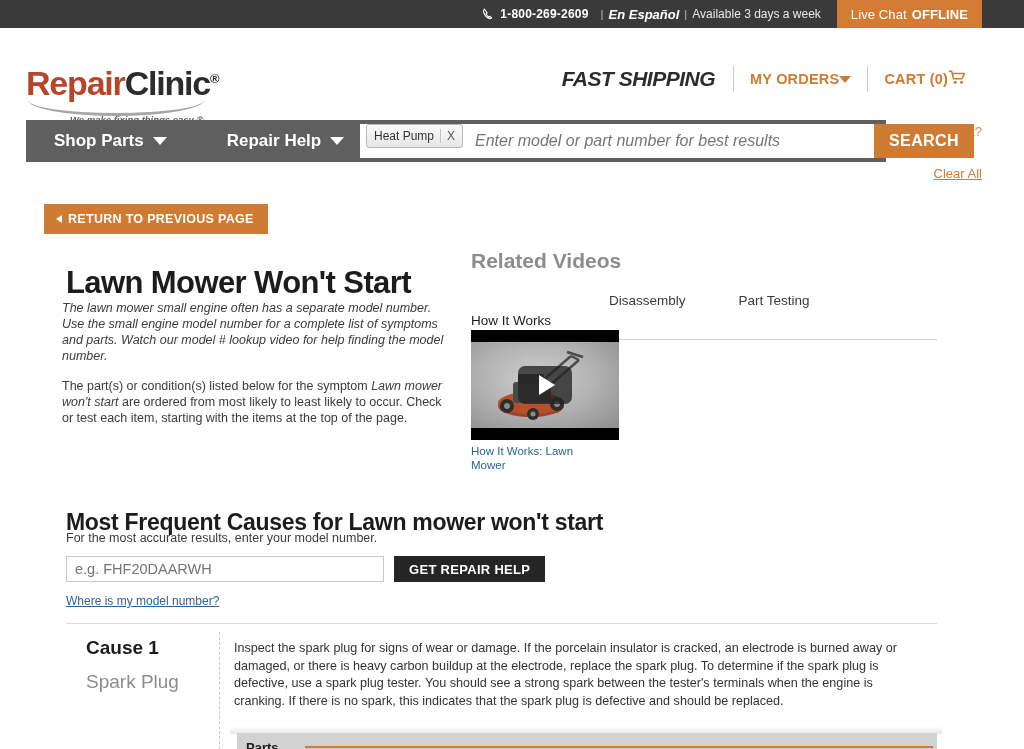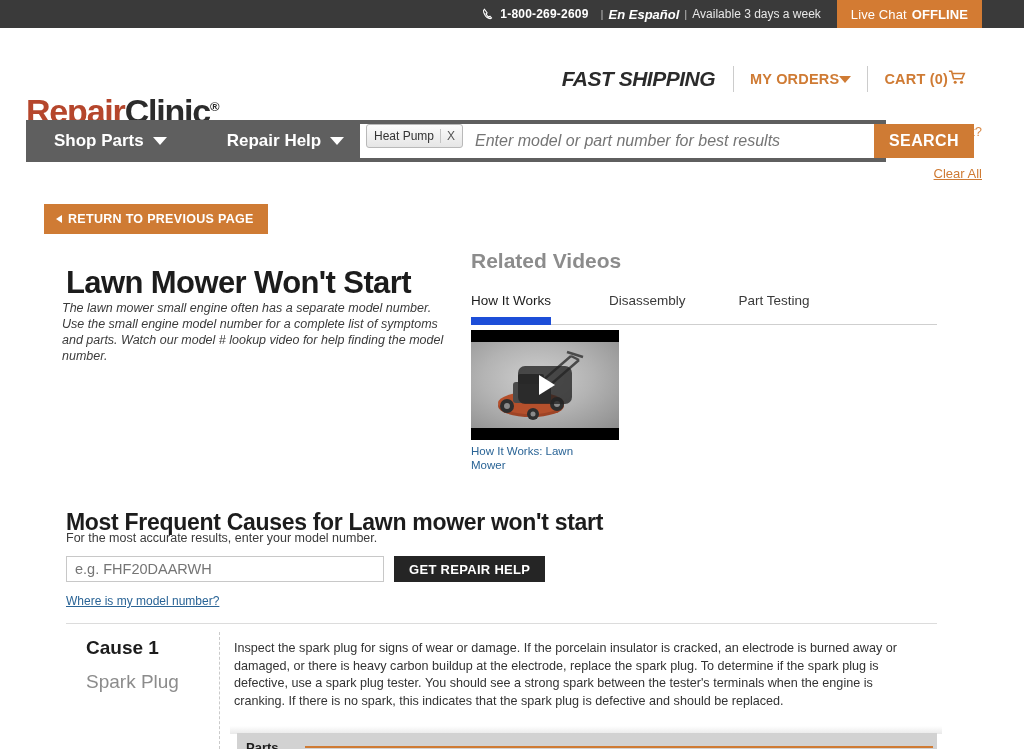--- a/index.html
+++ b/index.html
@@ -28,21 +28,21 @@
   .livechat {
     background:#d37b33; color:#fff; font-size:13px;
     padding: 0 14px; display:flex; align-items:center; height:28px;
     margin-left: 16px; font-weight:normal; letter-spacing:.1px;
   }
   .livechat b { font-weight:bold; margin-left:5px; }
   .topbar-tail { width:42px; background:#3a3a3a; }
 
   
   .header { position:relative; height: 88px; }
-  .logo { position:absolute; left:26px; top:38px;margin-top:28px; }
+  .logo { position:absolute; left:26px; top:38px; }
   .logo-text { font-size: 34px; font-weight: bold; letter-spacing:-1.2px; line-height:1; font-family:"Liberation Sans", sans-serif;}
   .logo-repair { color:#b5462c; }
   .logo-clinic { color:#2c2c2c; }
   .logo-reg { font-size:13px; vertical-align: super; color:#2c2c2c; }
   .logo-swoosh {
     position:absolute; left:2px; top:34px; width:176px; height:16px;
     border-bottom: 3px solid #a6a6a6;
     border-radius: 0 0 50% 50% / 0 0 100% 100%;
   }
   .logo-tag { position:absolute; left:44px; top:48px; font-size:9.5px; font-style:italic; color:#5f5f5f; font-weight:bold; }
@@ -94,21 +94,21 @@
   .h1 { position:absolute; left:66px; top:244px; font-size:31px; font-weight:bold; color:#1c1c1c; letter-spacing:-0.6px; }
   .intro { position:absolute; left:62px; top:300px; width:388px; }
   .intro p { margin:0 0 14px 0; font-size:12.5px; line-height:16px; color:#3b3b3b; }
   .intro p.italic { font-style:italic; }
   .intro em { font-style:italic; }
 
   
   .rv-title { position:absolute; left:471px; top:249px; font-size:21px; font-weight:bold; color:#8c8c8c; }
   .rv-tabs { position:absolute; left:471px; top:293px; width:466px; border-bottom:1px solid #cfcfcf; display:flex; }
   .rv-tab { font-size:13.5px; color:#3a3a3a; padding-bottom:9px; cursor:pointer; }
-  .rv-tab.active { color:#1c1c1c; border-bottom:8px solid #1d4ed8; margin-bottom:-1px; }
+  .rv-tab.active { color:#1c1c1c; border-bottom:3px solid #1d4ed8; margin-bottom:-1px;margin-top:20px; }
   .rv-tab.t2 { margin-left:58px; }
   .rv-tab.t3 { margin-left:53px; }
 
   .video { position:absolute; left:471px; top:330px; width:148px; height:110px; background:#000; cursor:pointer; overflow:hidden;}
   .video-inner { position:absolute; left:0; top:12px; width:148px; height:86px;
     background: radial-gradient(ellipse at 45% 42%, #cfcfcf 0%, #b3b3b3 48%, #8d8d8d 100%); }
   .play-btn {
     position:absolute; left:50%; top:50%; transform:translate(-50%,-50%);
     width:54px; height:38px; background:rgba(35,35,35,0.78); border-radius:7px;
     display:flex; align-items:center; justify-content:center;
@@ -224,20 +224,21 @@
 
   <div class="returnbtn">
     <i class="arrow-l"></i>
     <span>RETURN TO PREVIOUS PAGE</span>
   </div>
 
   <h1 class="h1">Lawn Mower Won't Start</h1>
 
   <div class="intro">
     <p class="italic">The lawn mower small engine often has a separate model number. Use the small engine model number for a complete list of symptoms and parts. Watch our model # lookup video for help finding the model number.</p>
+    <p><span>The part(s) or condition(s) listed below for the symptom </span><em>Lawn mower won't start</em><span> are ordered from most likely to least likely to occur. Check or test each item, starting with the items at the top of the page.</span></p>
   </div>
 
   <div class="rv-title">Related Videos</div>
   <div class="rv-tabs">
     <span class="rv-tab active t1">How It Works</span>
     <span class="rv-tab t2">Disassembly</span>
     <span class="rv-tab t3">Part Testing</span>
   </div>
 
   <div class="video">

